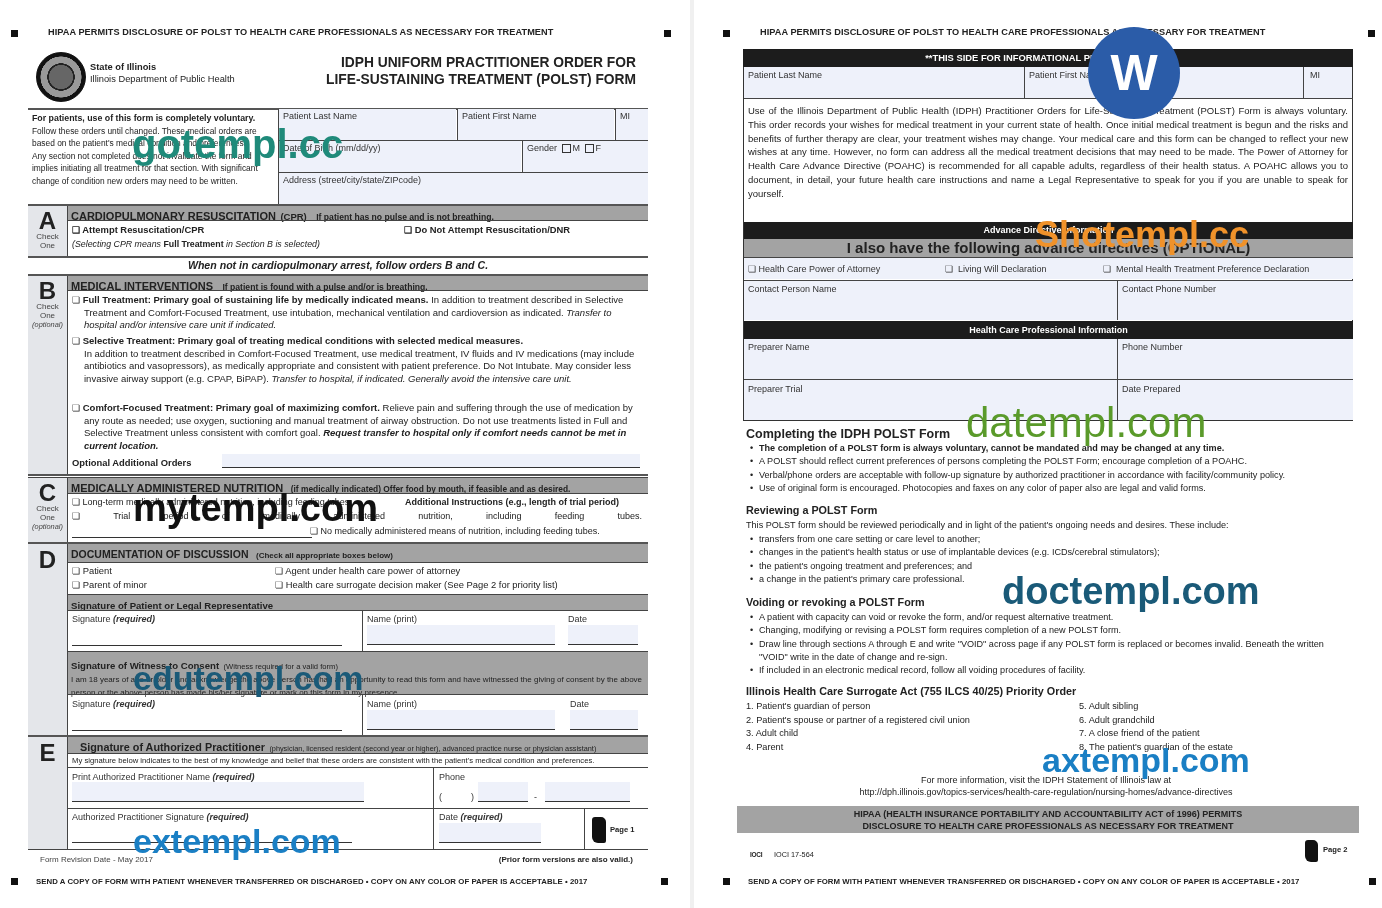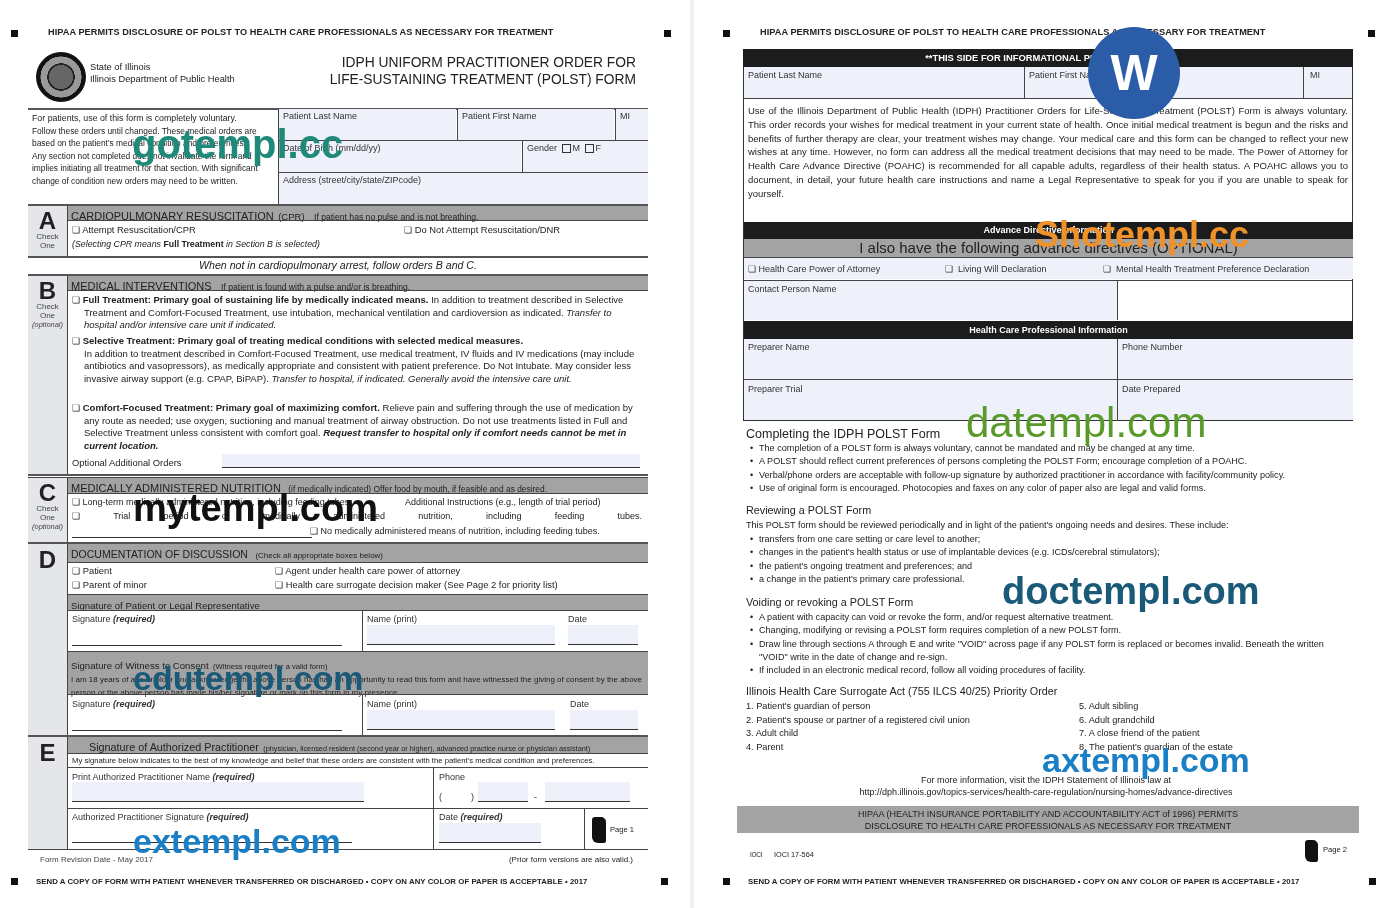--- a/index.html
+++ b/index.html
@@ -5,21 +5,21 @@
 *{box-sizing:border-box;margin:0;padding:0}
 body{width:1382px;height:908px;background:#f0f0f0;font-family:"Liberation Sans",sans-serif;color:#222;position:relative;overflow:hidden}
 .page{position:absolute;top:0;height:908px;background:#fff}
 #p1{left:0;width:690px}
 #p2{left:694px;width:688px}
 .abs{position:absolute}
 .sq{position:absolute;width:7px;height:7px;background:#111}
 .hdr{position:absolute;font-weight:bold;font-size:9.2px;letter-spacing:.05px;white-space:nowrap}
 .seal{position:absolute;left:36px;top:52px;width:50px;height:50px;border-radius:50%;background:radial-gradient(circle,#666 0 35%,#222 36% 40%,#999 41% 60%,#111 61% 100%);border:1px solid #111}
 .t9{font-size:9.4px}
-.b{font-weight:normal}
+.b{font-weight:bold}
 .i{font-style:italic}
 .lab{font-size:9px;color:#333}
 .field{background:#eef1fa}
 .gray{background:#a3a3a3}
 .side{background:#e4e6ea}
 .letter{font-size:24px;font-weight:bold;text-align:center;line-height:1}
 .chk{font-size:8px;color:#444;text-align:center;line-height:1.1}
 .hl{position:absolute;height:1px;background:#444}
 .hl2{position:absolute;height:2px;background:#555}
 .vl{position:absolute;width:1px;background:#444}
@@ -182,21 +182,21 @@
   <div class="abs field" style="left:367px;top:710px;width:188px;height:20px;border-bottom:1px solid #333"></div>
   <div class="abs lab" style="left:570px;top:699px">Date</div>
   <div class="abs field" style="left:570px;top:710px;width:68px;height:20px;border-bottom:1px solid #333"></div>
   <div class="hl2" style="left:28px;top:735px;width:620px"></div>
 
   <div class="abs side" style="left:28px;top:737px;width:39px;height:112px">
     <div class="letter" style="margin-top:4px">E</div>
   </div>
   <div class="vl" style="left:67px;top:737px;height:112px"></div>
   <div class="abs gray" style="left:68px;top:737px;width:580px;height:16px">
-    <span class="b" style="font-size:10.8px;margin-left:21px;line-height:16px">Signature of Authorized Practitioner</span>
+    <span class="b" style="font-size:10.8px;margin-left:12px;line-height:16px">Signature of Authorized Practitioner</span>
     <span style="font-size:7.3px">(physician, licensed resident (second year or higher), advanced practice nurse or physician assistant)</span>
   </div>
   <div class="hl" style="left:68px;top:753px;width:580px"></div>
   <div class="abs" style="left:72px;top:756px;font-size:7.7px">My signature below indicates to the best of my knowledge and belief that these orders are consistent with the patient's medical condition and preferences.</div>
   <div class="hl" style="left:68px;top:767px;width:580px"></div>
   <div class="abs lab" style="left:72px;top:772px"><span>Print Authorized Practitioner Name</span> <b><i>(required)</i></b></div>
   <div class="abs field" style="left:72px;top:782px;width:292px;height:20px;border-bottom:1px solid #333"></div>
   <div class="vl" style="left:433px;top:768px;height:40px"></div>
   <div class="abs lab" style="left:439px;top:772px">Phone</div>
   <div class="abs lab" style="left:439px;top:792px">(</div>
@@ -253,20 +253,23 @@
   <div class="hl" style="left:50px;top:257px;width:609px"></div>
   <div class="abs field" style="left:50px;top:258px;width:609px;height:21px"></div>
   <div class="abs lab" style="left:54px;top:264px"><span class="cbx">❏</span> <span>Health Care Power of Attorney</span></div>
   <div class="abs lab" style="left:251px;top:264px"><span class="cbx">❏</span>&nbsp; <span>Living Will Declaration</span></div>
   <div class="abs lab" style="left:409px;top:264px"><span class="cbx">❏</span>&nbsp; <span>Mental Health Treatment Preference Declaration</span></div>
   <div class="hl" style="left:50px;top:280px;width:609px"></div>
   <div class="abs field" style="left:50px;top:281px;width:373px;height:39px">
       <span class="lab abs" style="left:4px;top:3px">Contact Person Name</span>
     </div>
   <div class="vl" style="left:423px;top:281px;height:39px"></div>
+  <div class="abs field" style="left:424px;top:281px;width:235px;height:39px">
+      <span class="lab abs" style="left:4px;top:3px">Contact Phone Number</span>
+    </div>
 
   <div class="abs dk" style="left:50px;top:321px;width:609px;height:18px;line-height:18px;font-size:9px">Health Care Professional Information</div>
   <div class="abs field" style="left:50px;top:339px;width:373px;height:40px">
       <span class="lab abs" style="left:4px;top:3px">Preparer Name</span>
     </div>
   <div class="vl" style="left:423px;top:339px;height:82px"></div>
   <div class="abs field" style="left:424px;top:339px;width:235px;height:40px">
       <span class="lab abs" style="left:4px;top:3px">Phone Number</span>
     </div>
   <div class="hl" style="left:50px;top:379px;width:609px"></div>

